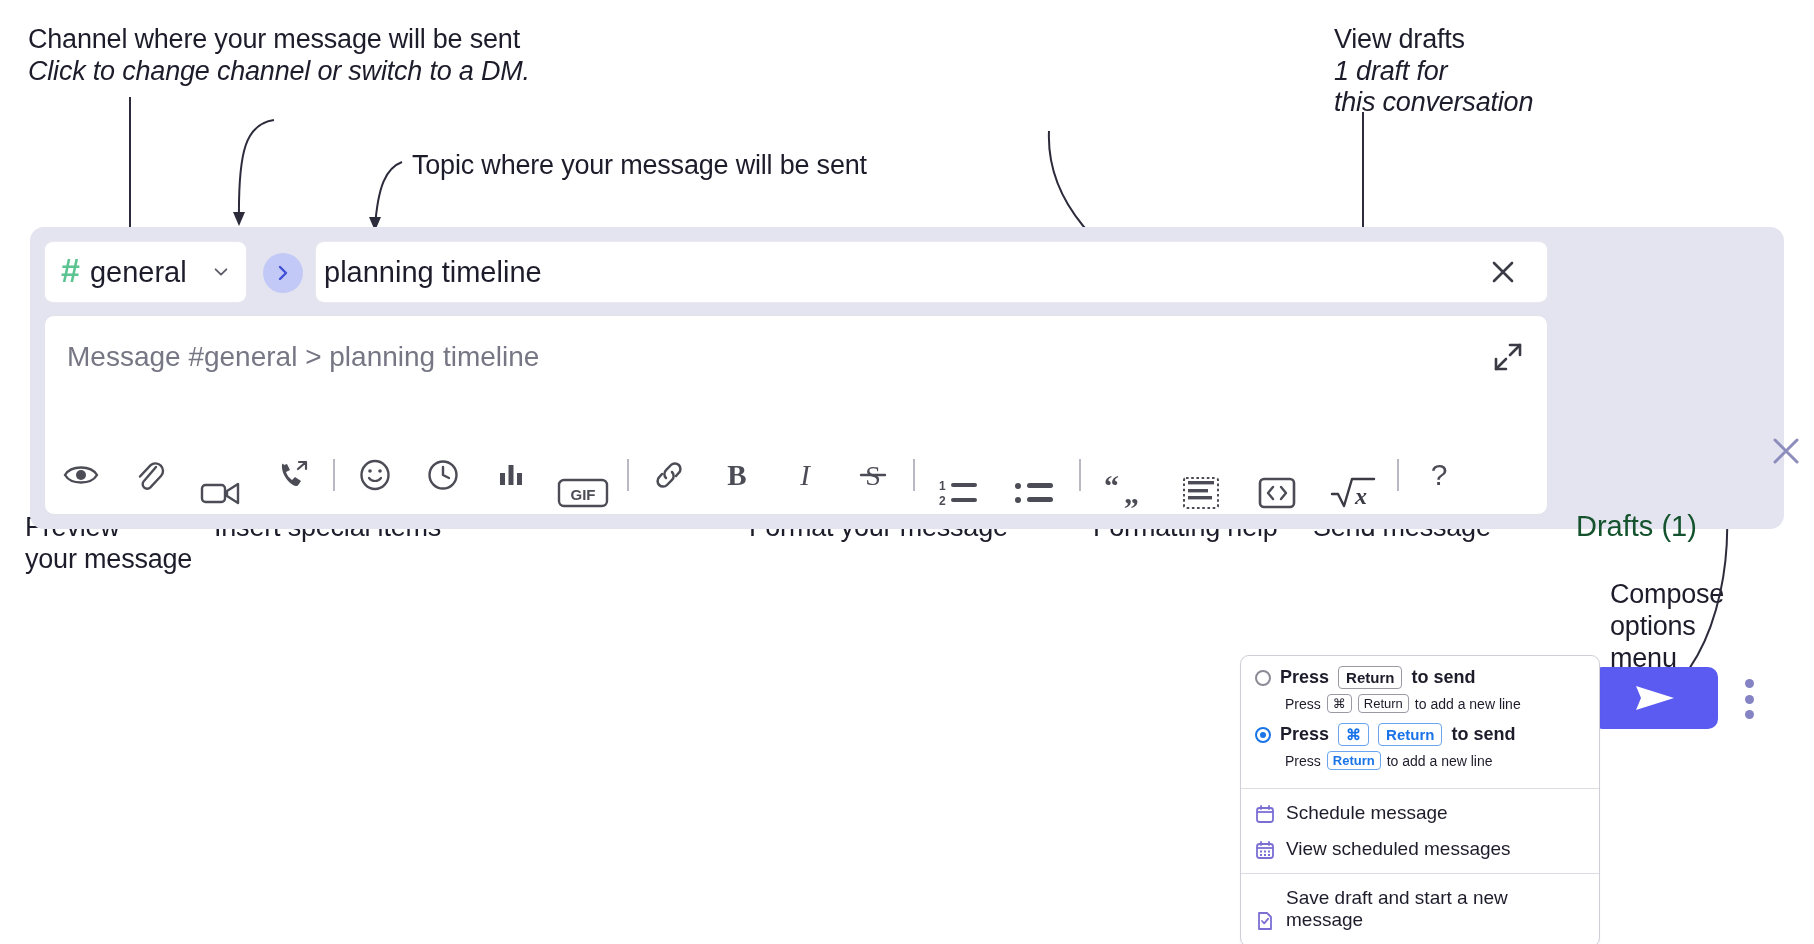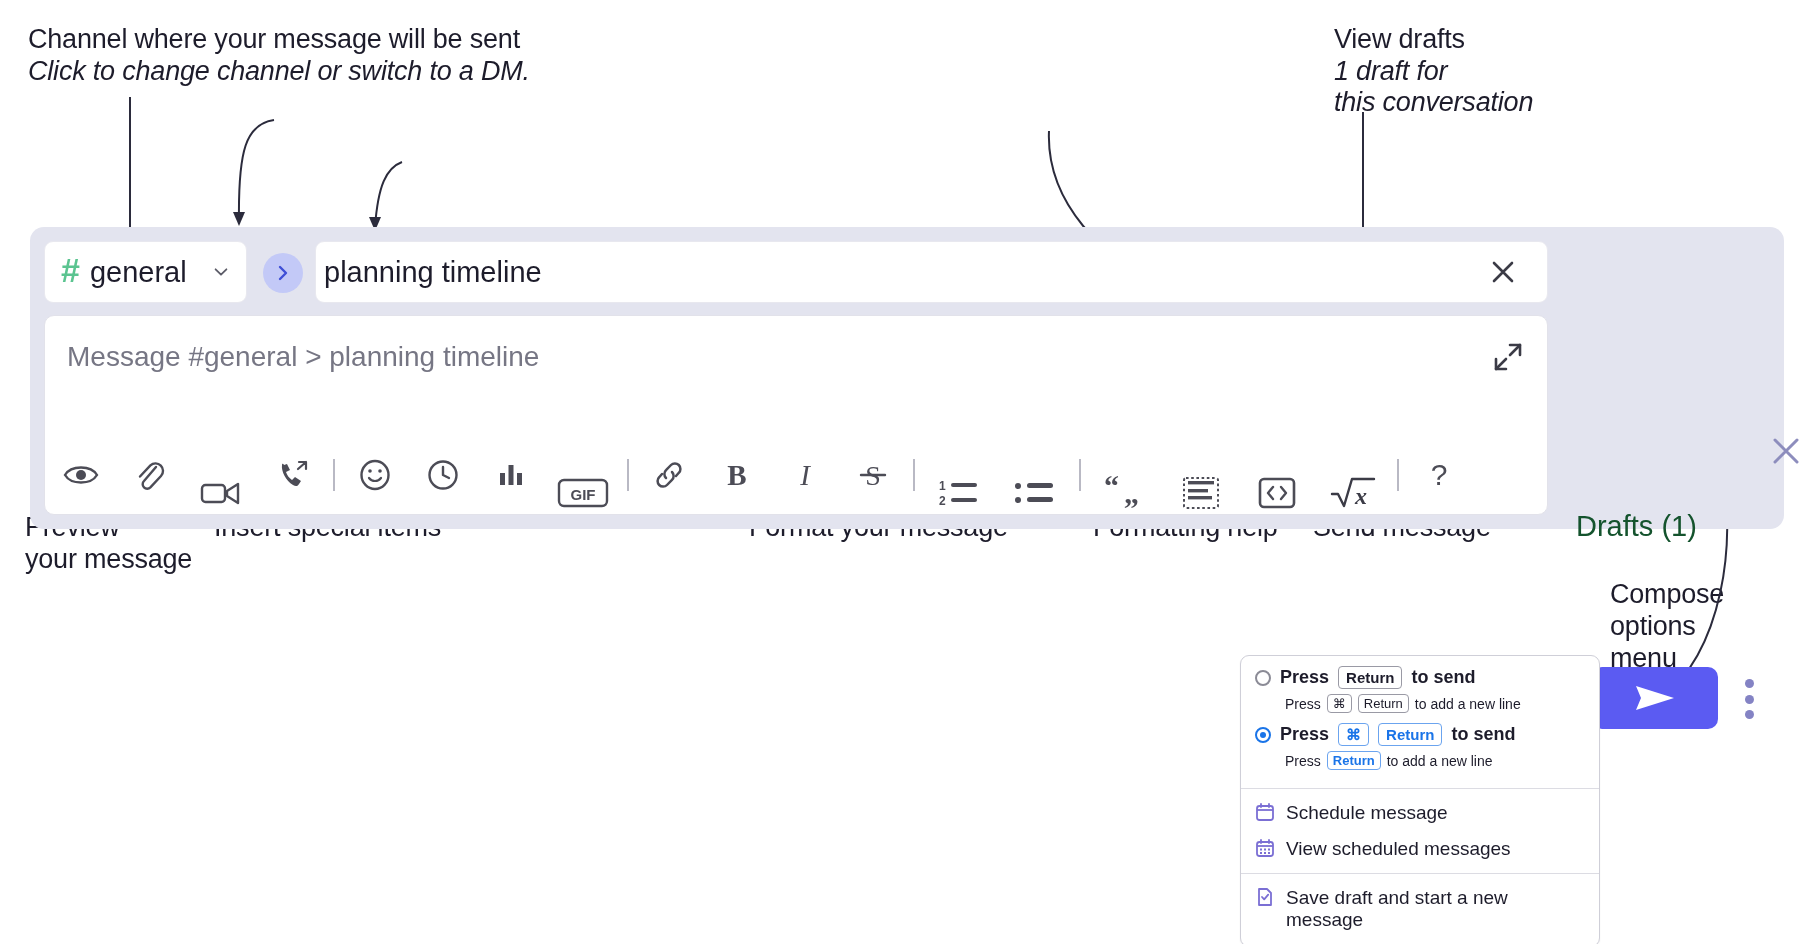--- a/index.html
+++ b/index.html
@@ -137,38 +137,41 @@
   .key{
     border:1px solid #9a9aa5;border-radius:4px;
     padding:1px 7px;font-size:15px;line-height:19px;
     display:inline-block;background:#fff;color:#1d1c2b;
   }
   .key.sm{font-size:13px;line-height:17px;padding:0px 5px;}
   .key.blue{border-color:#6ba4ef;color:#1a74e8;font-weight:700;}
   .key.blue.sm{font-weight:600;}
   .menu-div{height:1px;background:#dcdce3;}
   .menu-item{
-    display:flex;align-items:flex-start;gap:11px;
+    display:flex;align-items:flex-end;gap:11px;
     padding:7px 14px;font-size:19px;
   }
   .menu-item svg{flex:0 0 auto;}
 </style>
 </head>
 <body>
 
 <div class="stage">
 
   <div class="callout" style="left:28px;top:21px;">
     <b>Channel</b><span> where your message will be sent</span>
   </div>
   <div class="callout" style="left:28px;top:53px;">
     <i>Click to change channel or switch to a DM.</i>
   </div>
 
 
+  <div class="callout" style="left:412px;top:147px;">
+    <b>Topic</b><span> where your message will be sent</span>
+  </div>
 
 
   <div class="callout" style="left:1334px;top:21px;">
     <span>View </span><b>drafts</b>
   </div>
   <div class="callout" style="left:1334px;top:53px;">
     <i>1 draft for</i>
   </div>
   <div class="callout" style="left:1334px;top:84px;">
     <i>this conversation</i>

